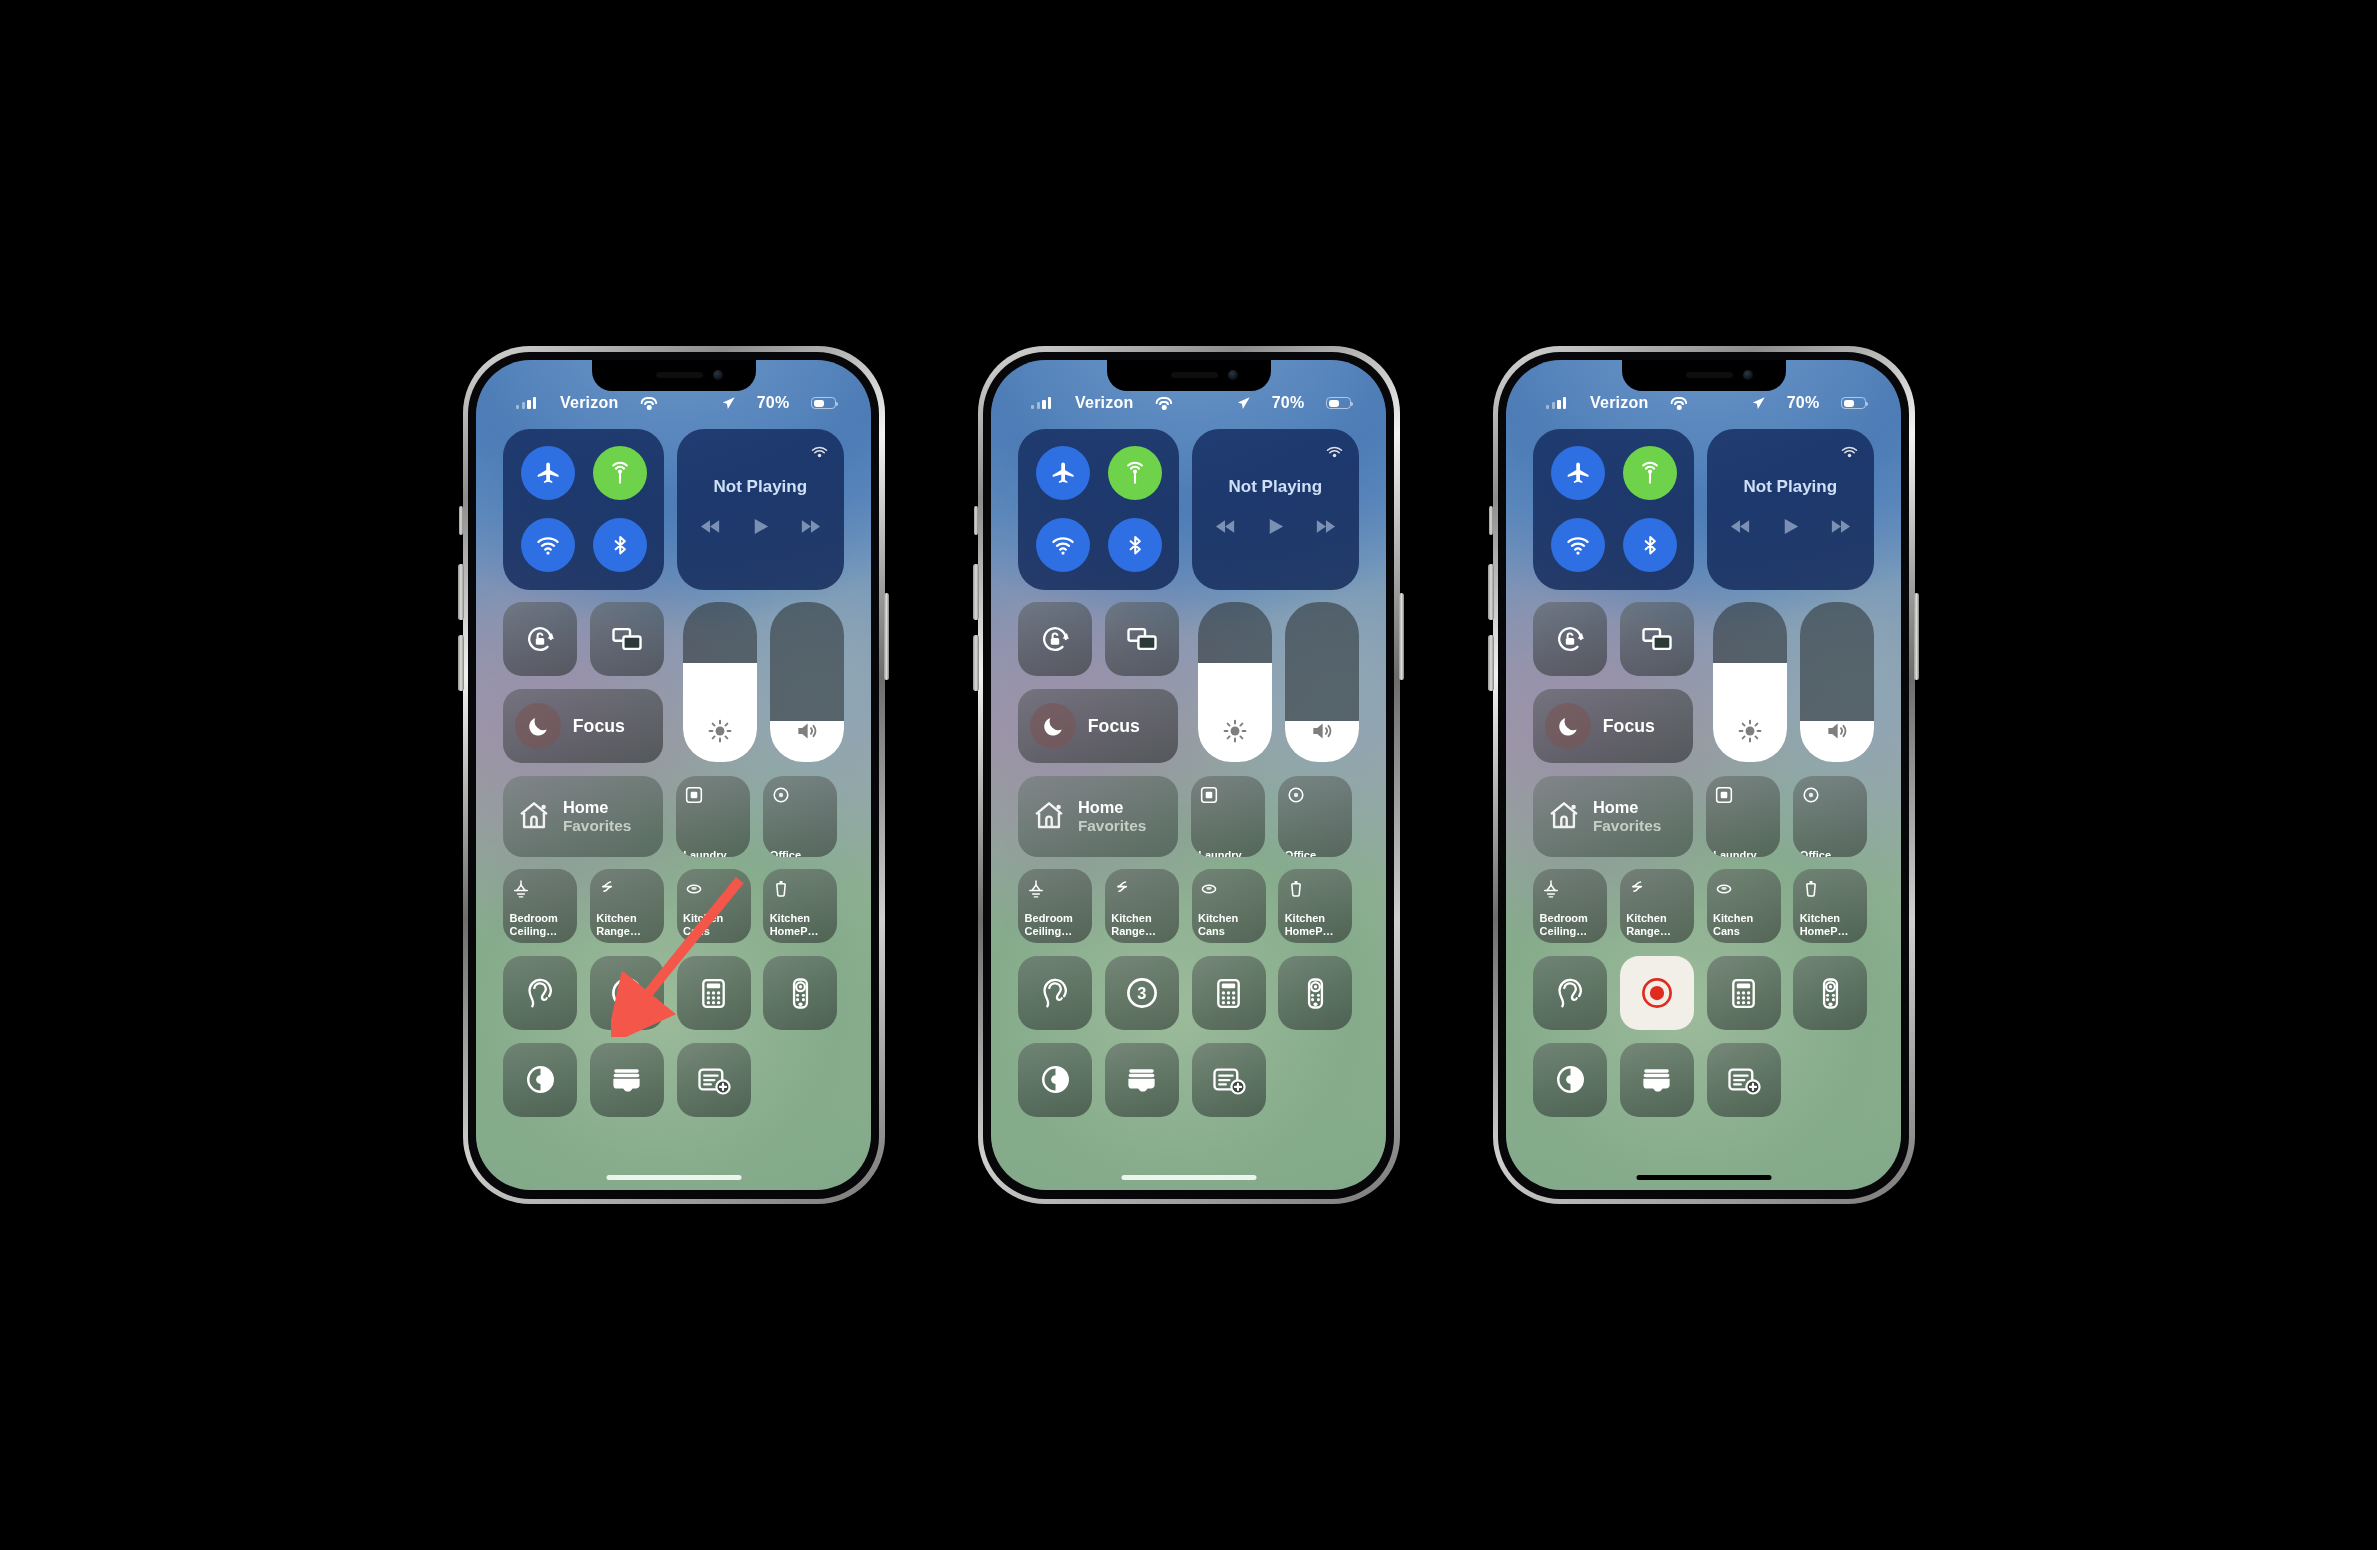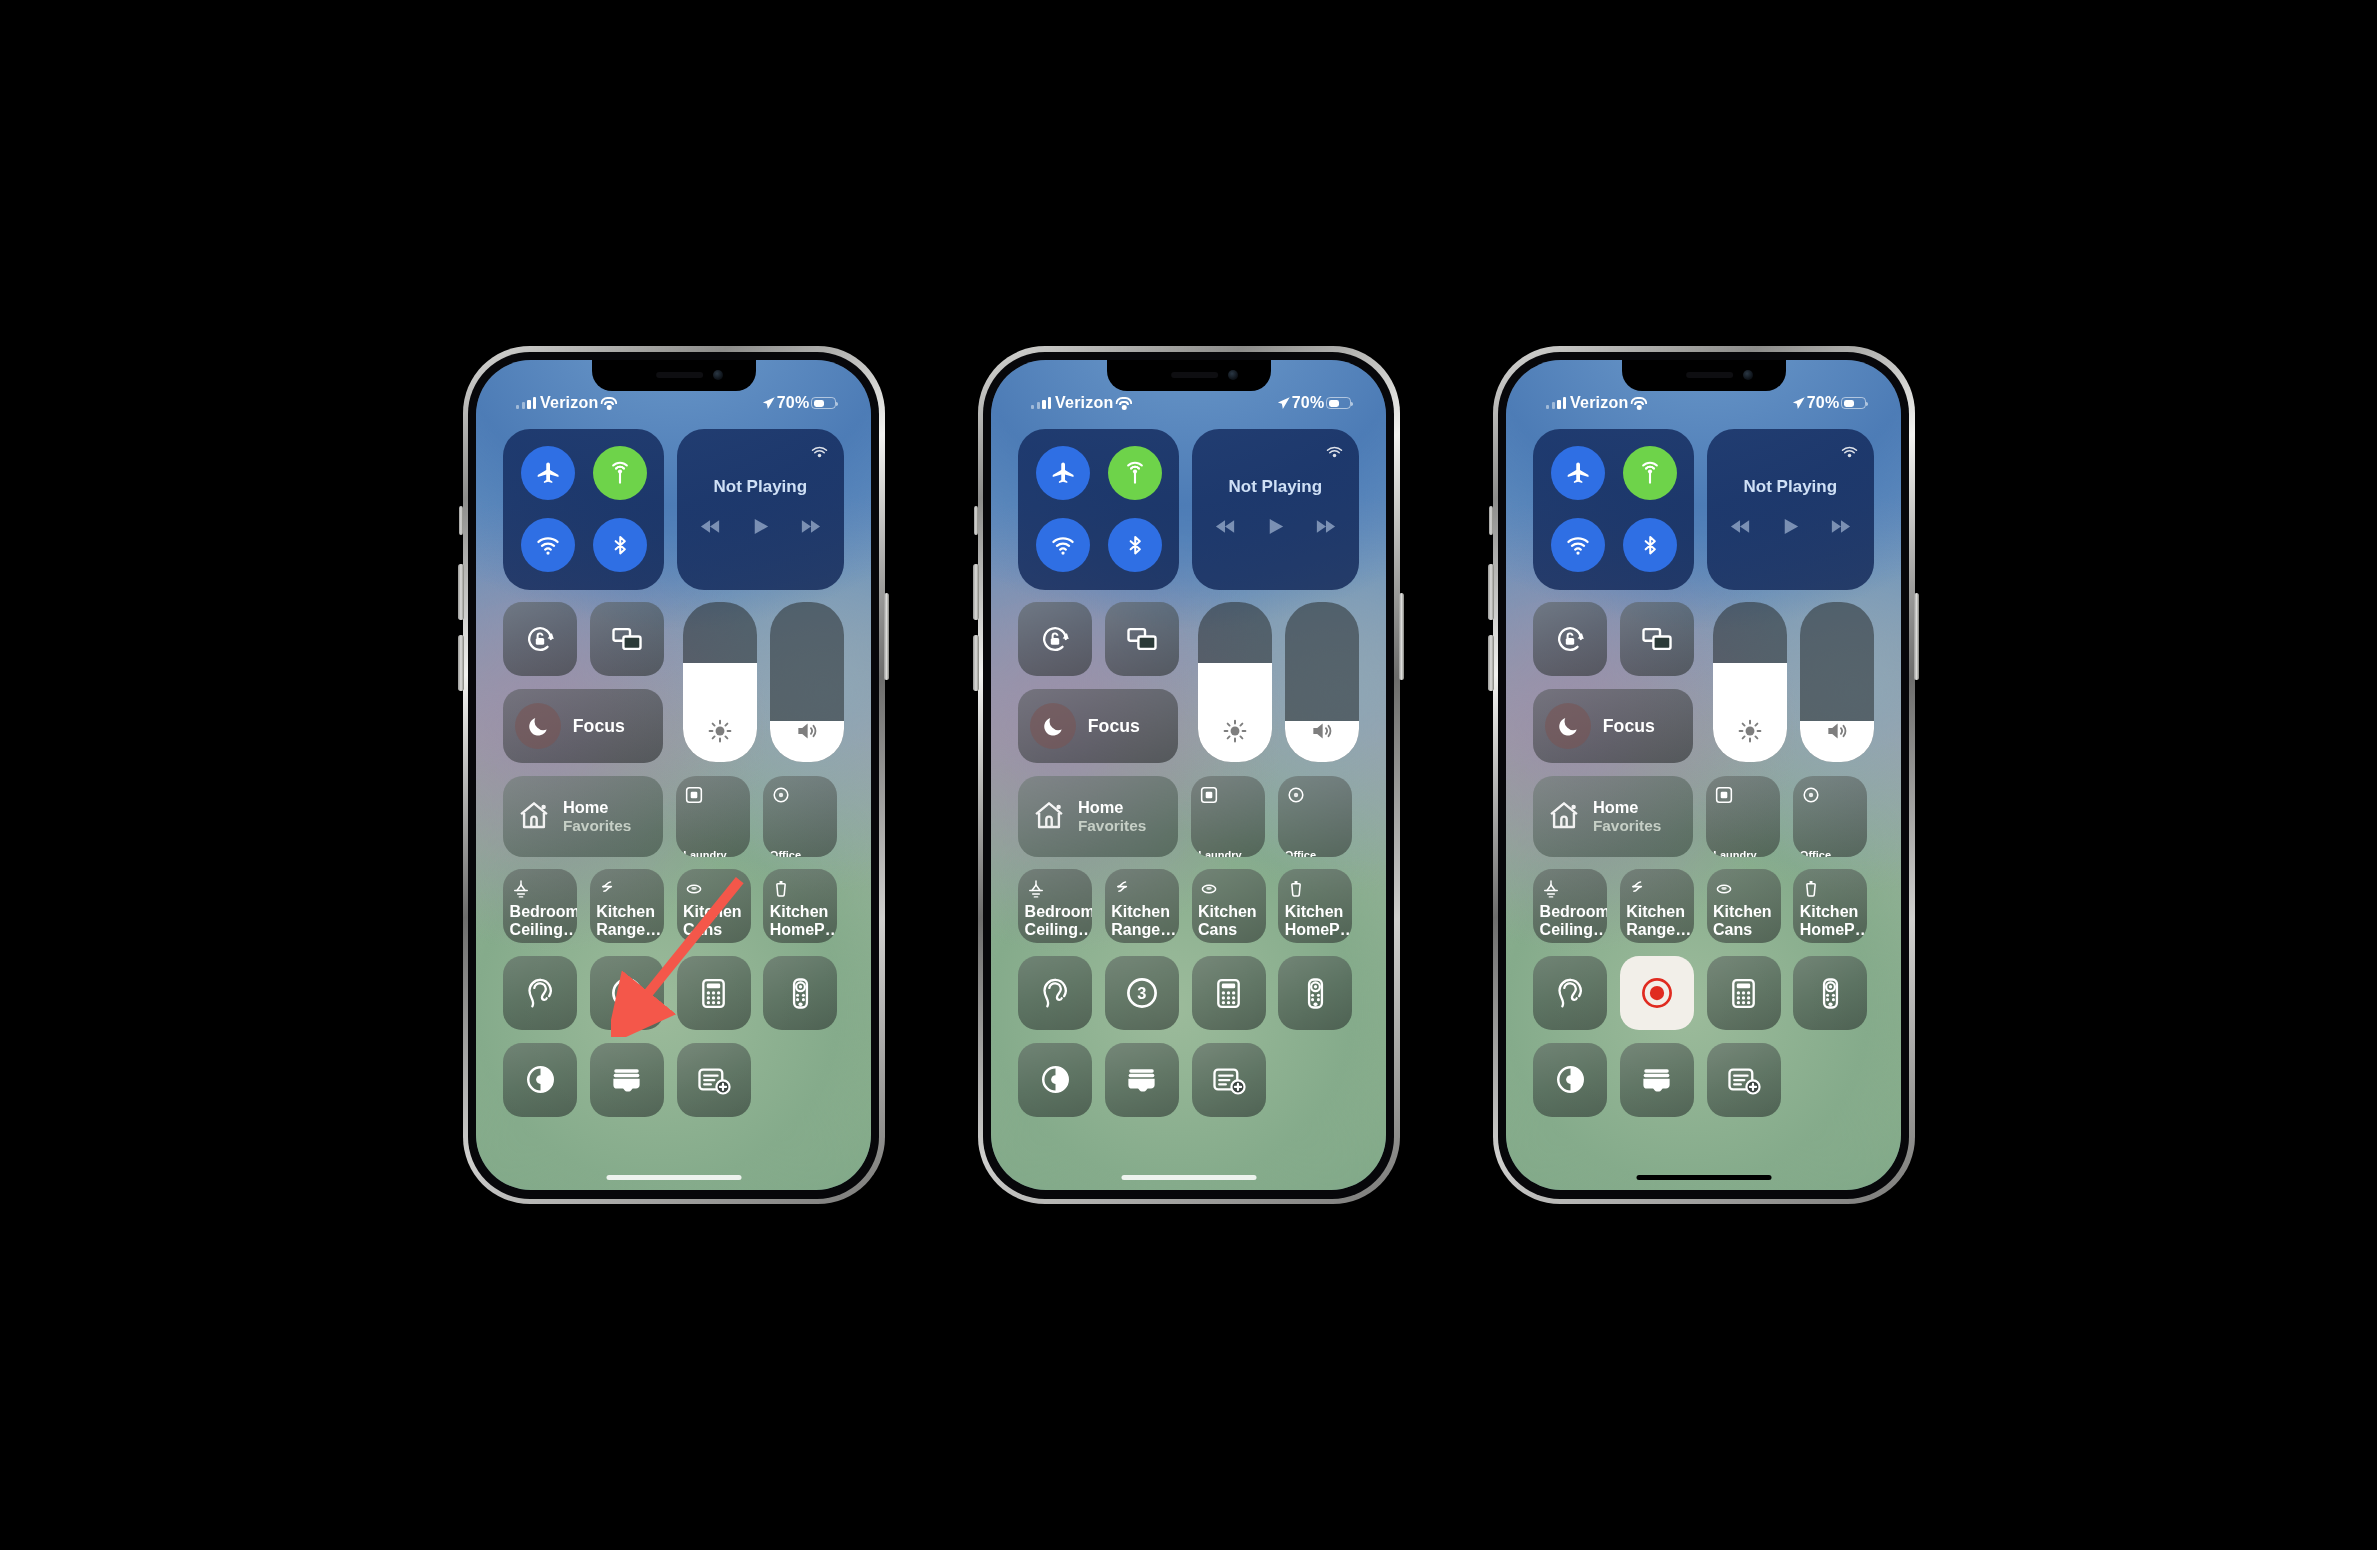--- a/index.html
+++ b/index.html
@@ -52,21 +52,21 @@
   .sb-dn   { left:-4.5px; top:289px; width:5.5px; height:56px; }
   .sb-pwr  { right:-4.5px; top:247px; width:5.5px; height:87px; }
 
   
   .status {
     position:absolute; top:0; left:0; right:0; height:58px; z-index:8;
     display:flex; align-items:flex-end; justify-content:space-between;
     padding:0 35px 0 40px; color:#fff;
     font-size:16px; font-weight:bold; letter-spacing:0.2px;
   }
-  .status .left, .status .right { display:flex; align-items:center; gap:2px; padding-bottom:5.5px; }
+  .status .left, .status .right { display:flex; align-items:center; gap:22px; padding-bottom:5.5px; }
   .bars { display:flex; align-items:flex-end; gap:2.3px; height:11.8px; }
   .bars i { width:3.3px; background:#fff; border-radius:1.1px; display:block; }
   .bars i:nth-child(1){height:4.5px;opacity:.45}
   .bars i:nth-child(2){height:6.8px;opacity:.45}
   .bars i:nth-child(3){height:9px}
   .bars i:nth-child(4){height:11.8px}
   .carrier { margin-left:1.8px; }
   .wifi { width:17.3px; height:12.7px; position:relative; }
   .wifi b { position:absolute; left:50%; transform:translateX(-50%); border:2.1px solid #fff; border-bottom:none;
     border-top-left-radius:36px; border-top-right-radius:36px; }
@@ -140,21 +140,21 @@
     background:linear-gradient(160deg,rgba(255,255,255,.12),rgba(0,0,0,.13)); }
   .acc .ic { position:relative; z-index:2; }
   .acc .nm { position:relative; z-index:2; color:#fff; font-size:11px; font-weight:bold; line-height:1.14;margin-top:40px; }
 
   
   .dev { width:74px; height:74px; border-radius:19px; position:relative; overflow:hidden;
     background:rgba(54,62,58,.52); padding:8.2px 6.4px 6.4px; display:flex; flex-direction:column; justify-content:space-between; }
   .dev::before { content:""; position:absolute; inset:0;
     background:linear-gradient(160deg,rgba(255,255,255,.12),rgba(0,0,0,.13)); }
   .dev .ic { position:relative; z-index:2; }
-  .dev .nm { position:relative; z-index:2; color:#fff; font-size:16px; font-weight:bold; line-height:1.14; }
+  .dev .nm { position:relative; z-index:2; color:#fff; font-size:11px; font-weight:bold; line-height:1.14; }
 
   
   .hl { position:relative; }
   .hl::after {
     content:""; position:absolute; left:-9px; top:-9px; right:-9px; bottom:-9px;
     border:6.4px solid #ef4136; border-radius:26px; pointer-events:none; z-index:5;
   }
   .rec-active { background:#f2efe9 !important; }
   .rec-active::before { background:none !important; }
 

